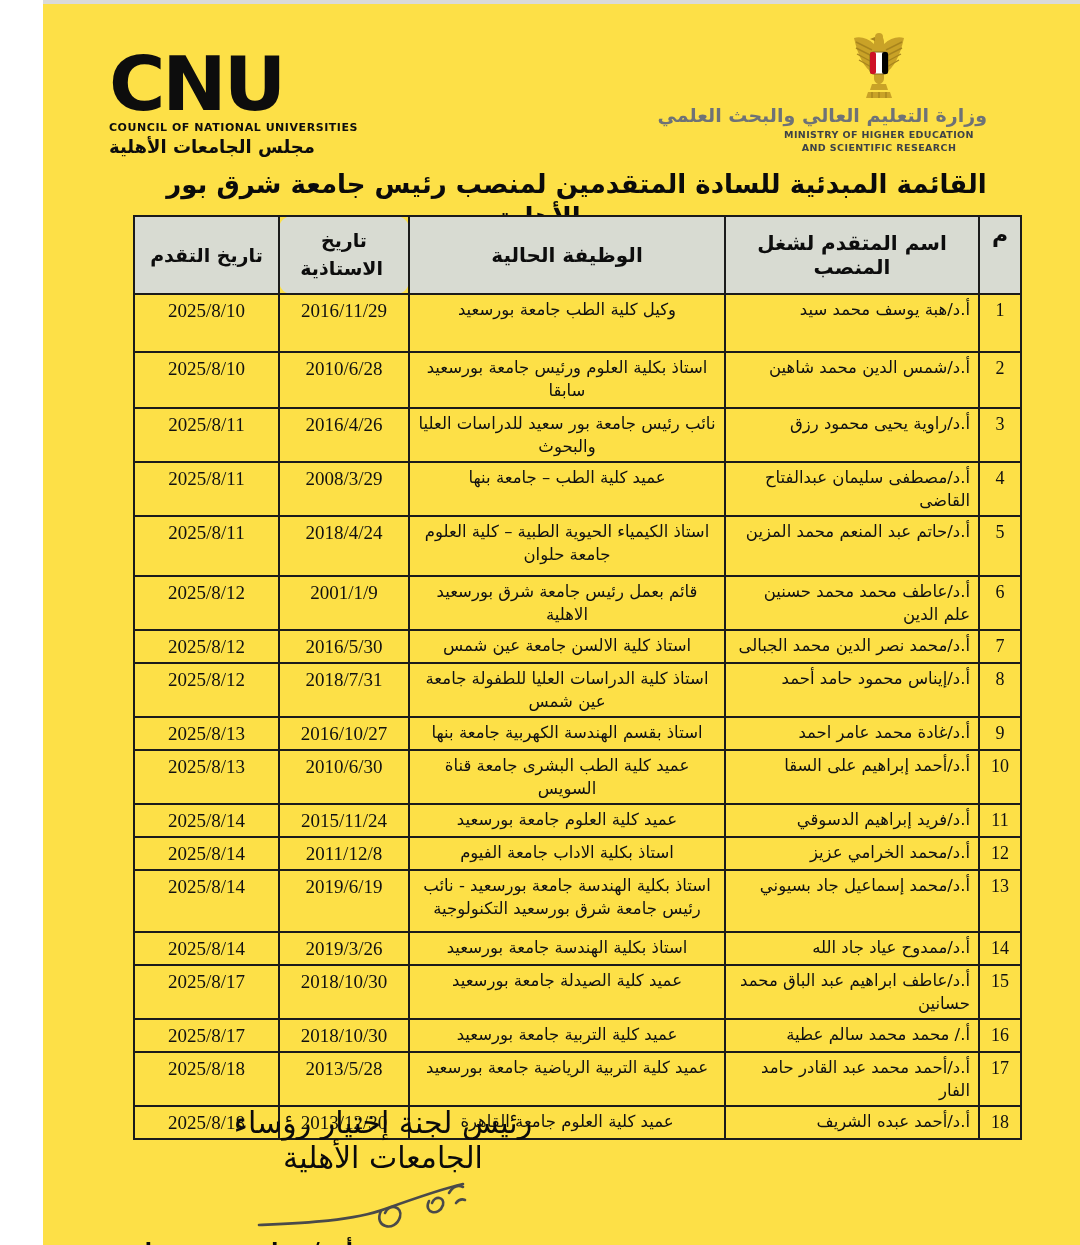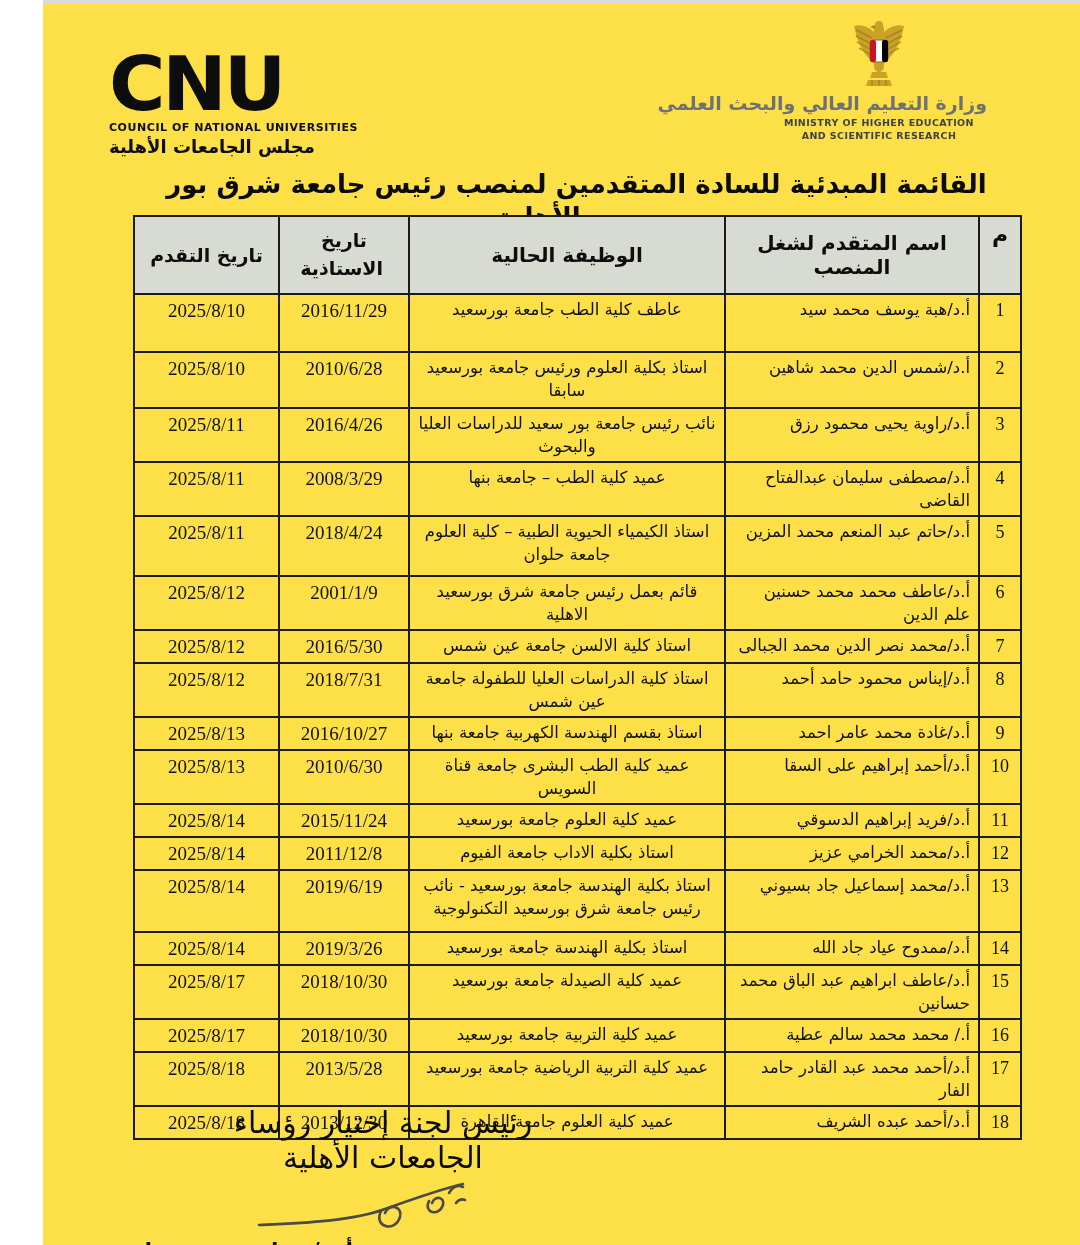--- a/index.html
+++ b/index.html
@@ -11,41 +11,41 @@
   .top-strip { position: absolute; top: 0; left: 0; width: 100%; height: 4px; background: #dadada; }
 
   
   .cnu-logo { position: absolute; top: 52px; left: 66px; width: 270px; text-align: left; }
   .cnu-acronym { font-family: "DejaVu Sans", sans-serif; font-weight: bold; font-size: 74px;
                  line-height: 0.88; letter-spacing: -3px; color: #0d0d0d; transform: scaleX(1.04);
                  transform-origin: left; }
   .cnu-en { font-size: 11px; font-weight: bold; letter-spacing: 0.55px; color: #0d0d0d; margin-top: 4px; }
   .cnu-ar { font-size: 18px; font-weight: bold; color: #0d0d0d; margin-top: 2px; direction: rtl; text-align: left; }
 
-  .ministry-logo { position: absolute; top: 18px; left: 728px; width: 216px; text-align: center; }
+  .ministry-logo { position: absolute; top: 30px; left: 728px; width: 216px; text-align: center; }
   .ministry-eagle { display: block; margin: 0 auto 2px auto; }
   .ministry-ar { font-size: 19px; font-weight: bold; color: #6e7277; direction: rtl; white-space: nowrap; }
   .ministry-en { margin-top: 3px; font-size: 9.5px; font-weight: bold; letter-spacing: 0.4px;
                  color: #3e4246; line-height: 1.35; }
 
   
   .title-wrap { position: absolute; top: 168px; left: 90px; width: 887px; text-align: center; direction: rtl; }
   .doc-title { display: inline-block; font-size: 26px; font-weight: bold; color: #0b0b0b;
                padding-bottom: 3px; border-bottom: 3px solid #0b0b0b; line-height: 1.25; }
 
   
   .table-wrap { position: absolute; top: 215px; left: 90px; width: 887px; }
   table { width: 100%; border-collapse: collapse; direction: rtl; table-layout: fixed; }
   th, td { border: 2px solid #1b1b1b; }
   thead th { background: #d8dbd2; font-weight: bold; vertical-align: middle; color: #0d0d0d; }
   thead tr { height: 78px; }
   .col-num   { width: 42px; }
   .col-name  { width: 254px; }
   .col-pos   { width: 316px; }
-  .col-prof  { width: 130px; }
+  .col-prof  { width: 130px; border-radius: 13px; }
   .col-apply { width: 145px; }
   th.col-num { vertical-align: top; padding-top: 5px; font-size: 22px; }
   th.col-name, th.col-pos { font-size: 20px; }
   th.col-prof, th.col-apply { font-size: 19px; }
   .prof-head { width: 78px; margin: 0 auto; line-height: 1.45; }
 
   tbody td { vertical-align: top; padding: 3px 8px; line-height: 23px; font-size: 16.5px; color: #101010; }
   tbody .cell-num { text-align: center; font-family: "Liberation Serif", serif; font-size: 18px; padding: 4px 2px; }
   tbody .cell-name { text-align: right; }
   tbody .cell-position { text-align: center; padding: 3px 4px; }
@@ -122,21 +122,21 @@
           <th class="col-prof">
             <div class="prof-head">تاريخ الاستاذية</div>
           </th>
           <th class="col-apply">تاريخ التقدم</th>
         </tr>
       </thead>
       <tbody>
           <tr>
             <td class="cell-num">1</td>
             <td class="cell-name">أ.د/هبة يوسف محمد سيد</td>
-            <td class="cell-position">عاطف كلية الطب  جامعة بورسعيد</td>
+            <td class="cell-position">وكيل كلية الطب  جامعة بورسعيد</td>
             <td class="date cell-prof" dir="ltr">2016/11/29</td>
             <td class="date cell-apply" dir="ltr">2025/8/10</td>
           </tr>
           <tr>
             <td class="cell-num">2</td>
             <td class="cell-name">أ.د/شمس الدين محمد شاهين</td>
             <td class="cell-position">استاذ بكلية العلوم ورئيس جامعة بورسعيد سابقا</td>
             <td class="date cell-prof" dir="ltr">2010/6/28</td>
             <td class="date cell-apply" dir="ltr">2025/8/10</td>
           </tr>

